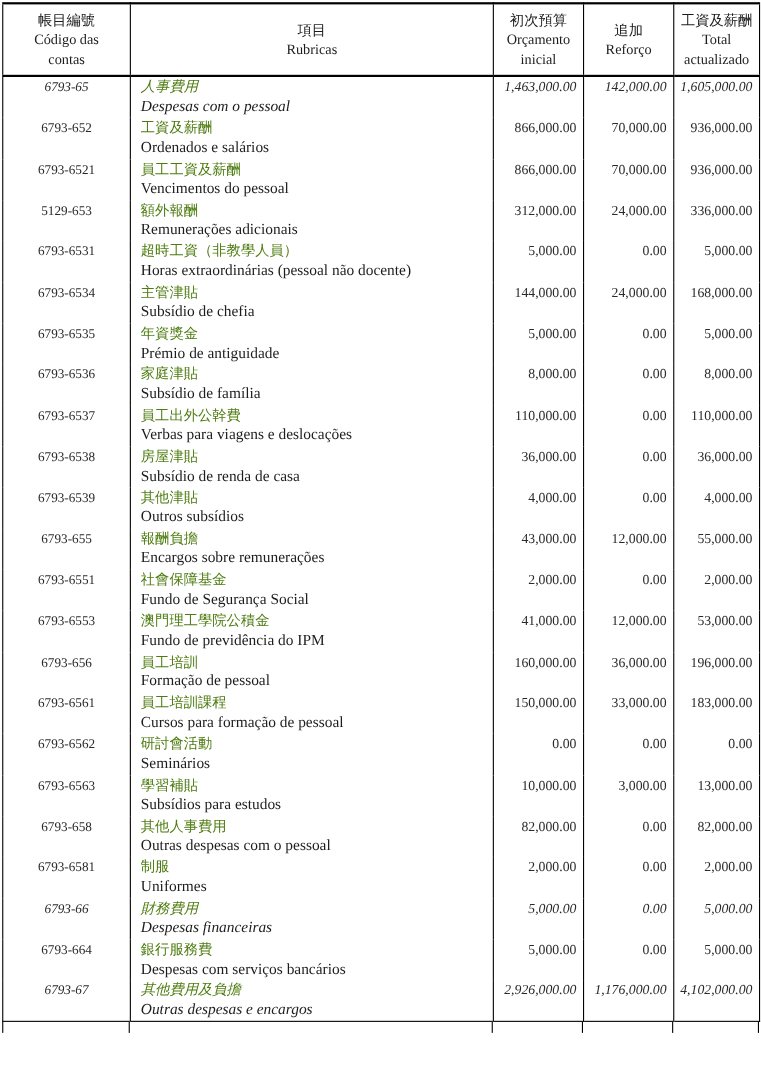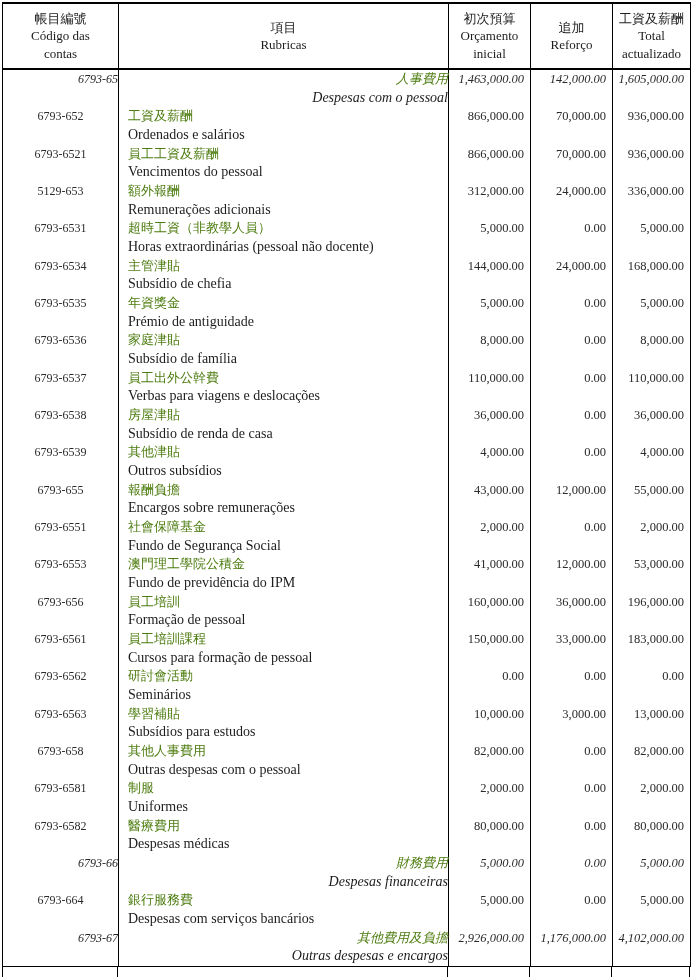--- a/index.html
+++ b/index.html
@@ -43,21 +43,21 @@
     height:37.33px; overflow:visible;
   }
   tbody td:first-child { border-left:none; }
 
   td.c-code { text-align:center; font-size:12px; line-height:18.7px; color:#2a2a2a; }
   td.c-item { padding-left:9px; }
   td.c-item .zh { font-size:13px; line-height:18.7px; color:#4d7c0f; white-space:nowrap; }
   td.c-item .pt { font-size:14px; line-height:18.6px; color:#1c1c1c; white-space:nowrap; }
   td.c-num  { text-align:right; padding-right:6px; font-size:12.5px; line-height:18.7px; color:#2a2a2a; white-space:nowrap; }
 
-  tr.italic td, tr.italic .zh, tr.italic .pt { font-style:italic;text-align:right; }
+  tr.italic td, tr.italic .zh, tr.italic .pt { font-style:italic; }
 
   
   .stub { display:flex; width:688px; height:10px; margin-left:2px; }
   .stub > div { height:10px; border-right:1px solid #000; }
   .stub > div:first-child { border-left:1.5px solid #000; width:116px; }
   .stub > div:nth-child(2) { width:330px; }
   .stub > div:nth-child(3) { width:82px; }
   .stub > div:nth-child(4) { width:82px; }
   .stub > div:last-child  { width:78px; border-right:1.5px solid #000; }
 </style>
@@ -331,32 +331,20 @@
       <span>6793-6581</span>
     </td>
     <td class="c-item">
       <div class="zh">制服</div>
       <div class="pt">Uniformes</div>
     </td>
     <td class="c-num">2,000.00</td>
     <td class="c-num">0.00</td>
     <td class="c-num">2,000.00</td>
   </tr>
-        <tr>
-    <td class="c-code">
-      <span>6793-6582</span>
-    </td>
-    <td class="c-item">
-      <div class="zh">醫療費用</div>
-      <div class="pt">Despesas médicas</div>
-    </td>
-    <td class="c-num">80,000.00</td>
-    <td class="c-num">0.00</td>
-    <td class="c-num">80,000.00</td>
-  </tr>
         <tr class="italic">
     <td class="c-code">
       <span>6793-66</span>
     </td>
     <td class="c-item">
       <div class="zh">財務費用</div>
       <div class="pt">Despesas financeiras</div>
     </td>
     <td class="c-num">5,000.00</td>
     <td class="c-num">0.00</td>

